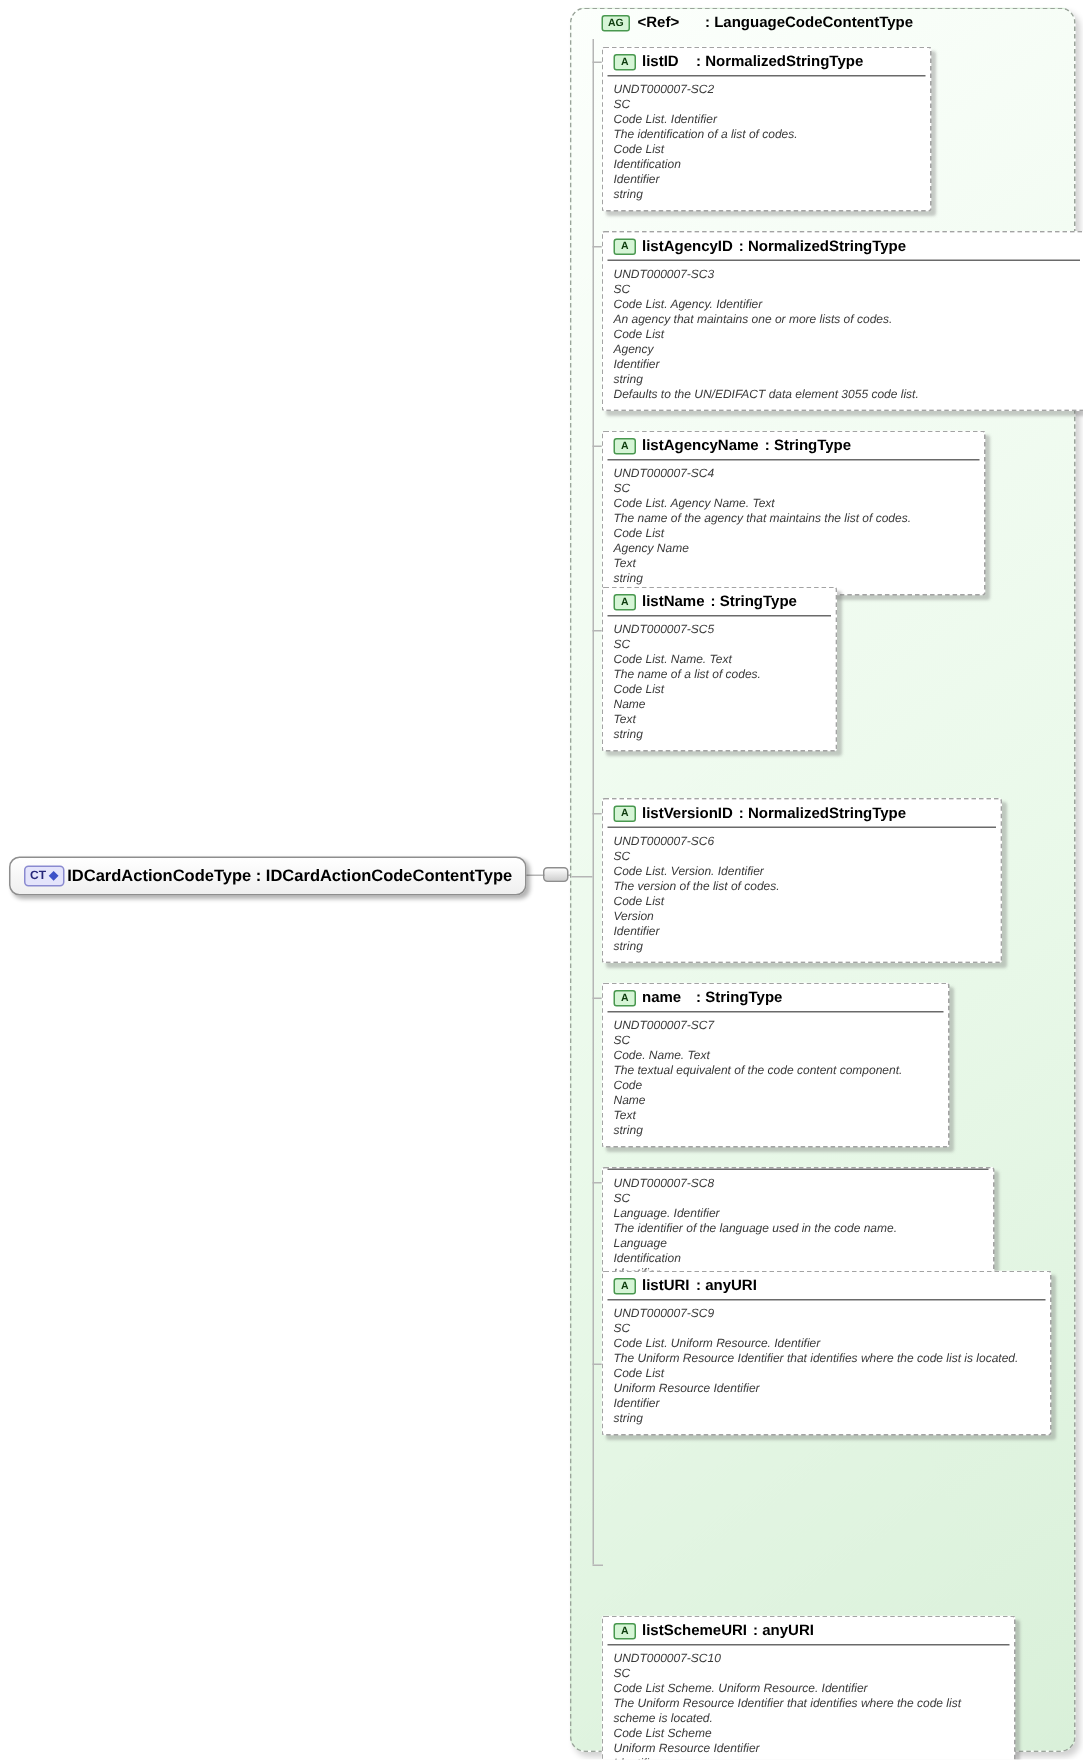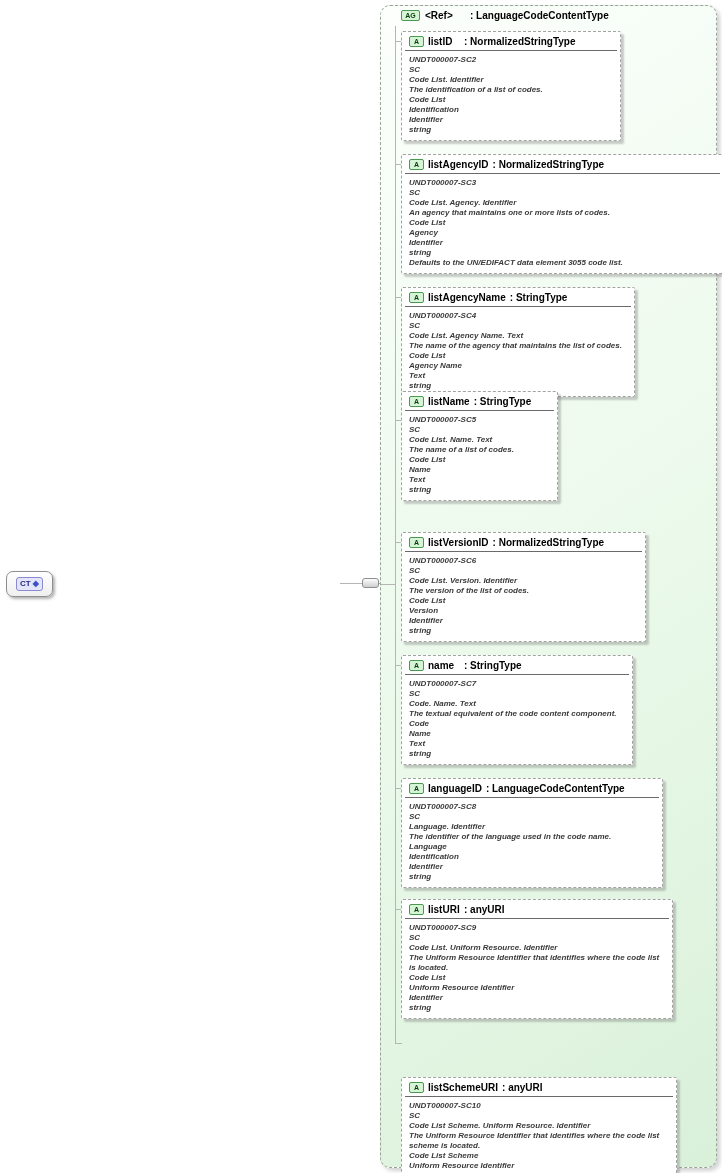--- a/index.html
+++ b/index.html
@@ -25,21 +25,21 @@
   .diamond { color:#3c50c8; font-size:8px; line-height:1; }
   .ref { min-width:40px; display:inline-block; }
 
   .attr { position:absolute; left:20px; background:#fff; border:1px dashed #a3a3a3; border-radius:2px;
           box-shadow:3px 3px 2px rgba(110,110,110,0.35); }
   .attr-h { display:flex; align-items:center; gap:4px; padding:4px 7px 3px; font-size:10px;
             font-weight:bold; white-space:nowrap; color:#000; }
   .attr-name { min-width:32px; display:inline-block; }
   .sep { border-top:1px solid #6a6a6a; margin:0 3px; }
   .doc { padding:4px 7px 5px; font-size:8px; font-style:italic; color:#3a3a3a;
-         line-height:10px; white-space:pre-line;font-weight:bold; }
+         line-height:10px; white-space:pre-line; }
 
   .root { position:absolute; left:6px; top:571px; height:26px; display:flex; align-items:center; gap:2px;
           padding:0 9px; background:linear-gradient(#ffffff,#efefef); border:1px solid #8e8e8e;
           border-radius:7px; box-shadow:2px 2px 3px rgba(0,0,0,0.3);
           font-size:11px; font-weight:bold; white-space:nowrap; }
   .junction { position:absolute; left:362px; top:578px; width:17px; height:10px;
               background:linear-gradient(#fdfdfd,#cfcfcf); border:1px solid #8e8e8e; border-radius:3px; }
 </style>
 </head>
 <body>
@@ -47,20 +47,21 @@
 <div class="stage">
 
   <div class="line" style="left:340px;top:583px;width:42px;height:1px"></div>
   <div class="junction"></div>
 
   <div class="root">
     <span class="chip chip-ct">
       <span>CT</span>
       <span class="diamond">◆</span>
     </span>
+    <span>IDCardActionCodeType : IDCardActionCodeContentType</span>
   </div>
 
   <div class="panel">
 
     <div class="panel-header">
       <span class="chip chip-ag">AG</span>
       <span class="ref">&lt;Ref&gt;</span>
       <span>: LanguageCodeContentType</span>
     </div>
 
@@ -104,21 +105,21 @@
 SC
 Code List. Agency. Identifier
 An agency that maintains one or more lists of codes.
 Code List
 Agency
 Identifier
 string
 Defaults to the UN/EDIFACT data element 3055 code list.</div>
     </div>
 
-    <div class="attr" style="top:281px;width:234px">
+    <div class="attr" style="top:281px;width:256px">
       <div class="attr-h">
         <span class="chip chip-a">A</span>
         <span class="attr-name">listAgencyName</span>
         <span>: StringType</span>
       </div>
       <div class="sep"></div>
       <div class="doc">UNDT000007-SC4
 SC
 Code List. Agency Name. Text
 The name of the agency that maintains the list of codes.
@@ -138,21 +139,21 @@
       <div class="doc">UNDT000007-SC5
 SC
 Code List. Name. Text
 The name of a list of codes.
 Code List
 Name
 Text
 string</div>
     </div>
 
-    <div class="attr" style="top:526px;width:245px">
+    <div class="attr" style="top:526px;width:267px">
       <div class="attr-h">
         <span class="chip chip-a">A</span>
         <span class="attr-name">listVersionID</span>
         <span>: NormalizedStringType</span>
       </div>
       <div class="sep"></div>
       <div class="doc">UNDT000007-SC6
 SC
 Code List. Version. Identifier
 The version of the list of codes.
@@ -173,37 +174,32 @@
 SC
 Code. Name. Text
 The textual equivalent of the code content component.
 Code
 Name
 Text
 string</div>
     </div>
 
     <div class="attr" style="top:772px;width:262px">
-      <div class="attr-h">
-        <span class="chip chip-a">A</span>
-        <span class="attr-name">languageID</span>
-        <span>: LanguageCodeContentType</span>
-      </div>
       <div class="sep"></div>
       <div class="doc">UNDT000007-SC8
 SC
 Language. Identifier
 The identifier of the language used in the code name.
 Language
 Identification
 Identifier
 string</div>
     </div>
 
-    <div class="attr" style="top:893px;width:272px">
+    <div class="attr" style="top:841px;width:300px">
       <div class="attr-h">
         <span class="chip chip-a">A</span>
         <span class="attr-name">listURI</span>
         <span>: anyURI</span>
       </div>
       <div class="sep"></div>
       <div class="doc">UNDT000007-SC9
 SC
 Code List. Uniform Resource. Identifier
 The Uniform Resource Identifier that identifies where the code list is located.

